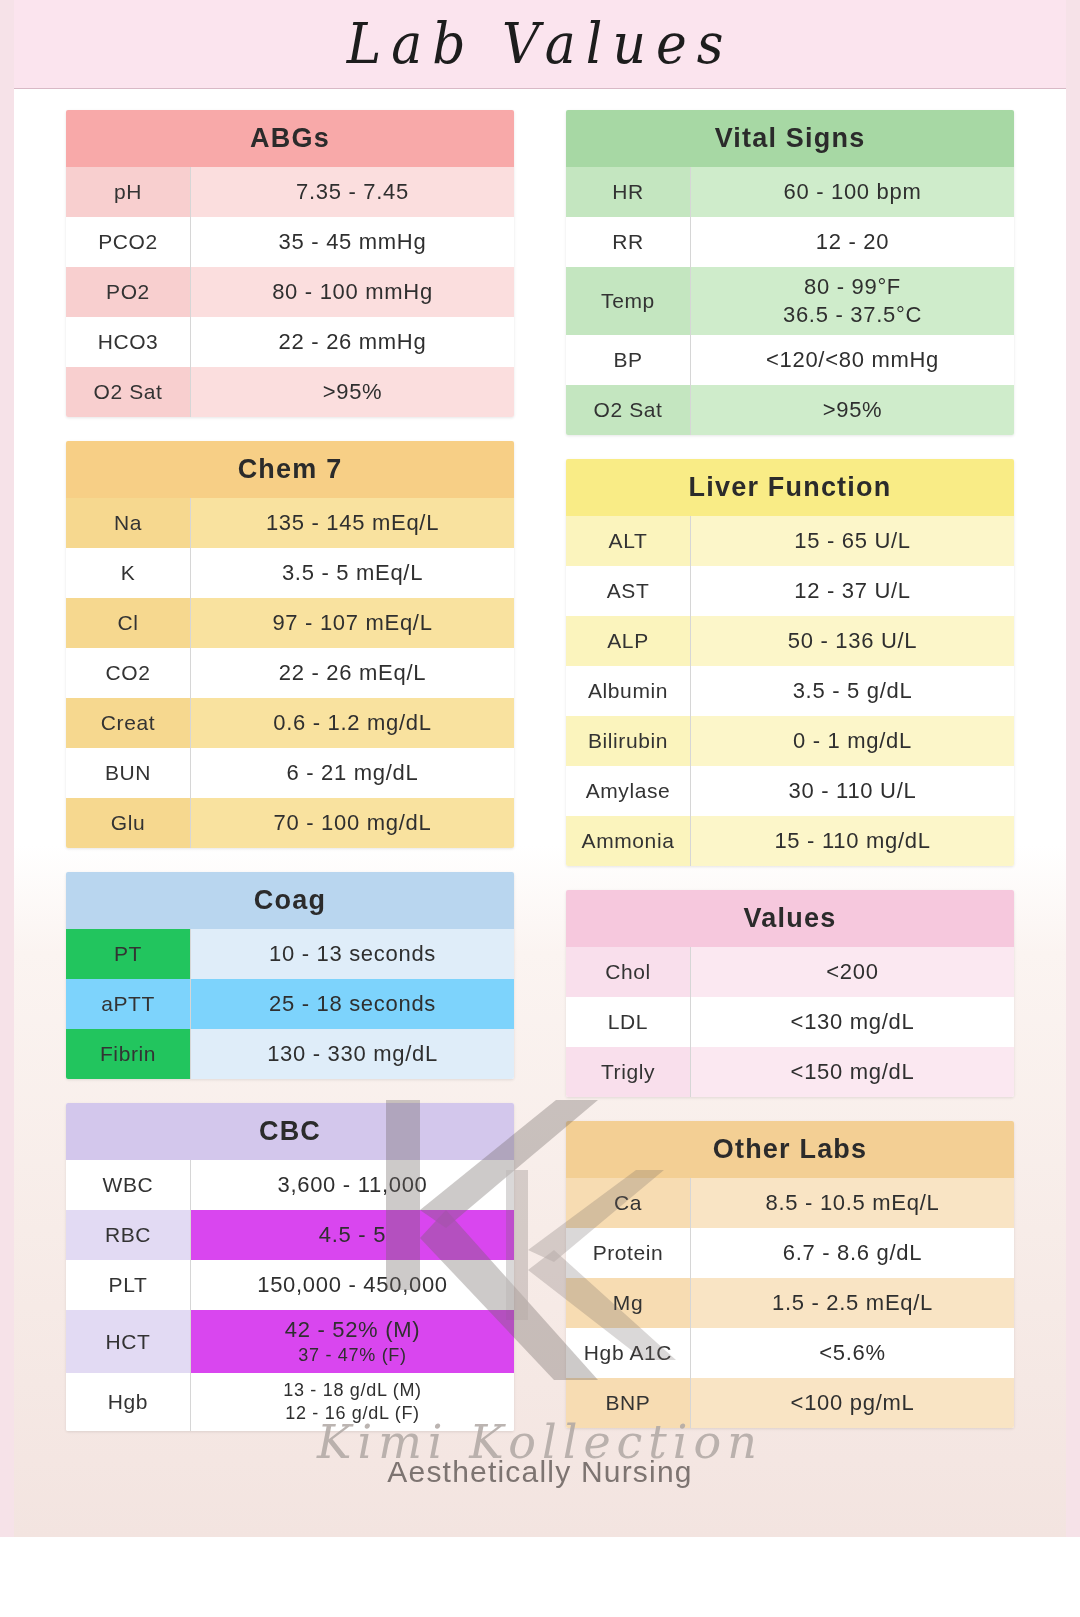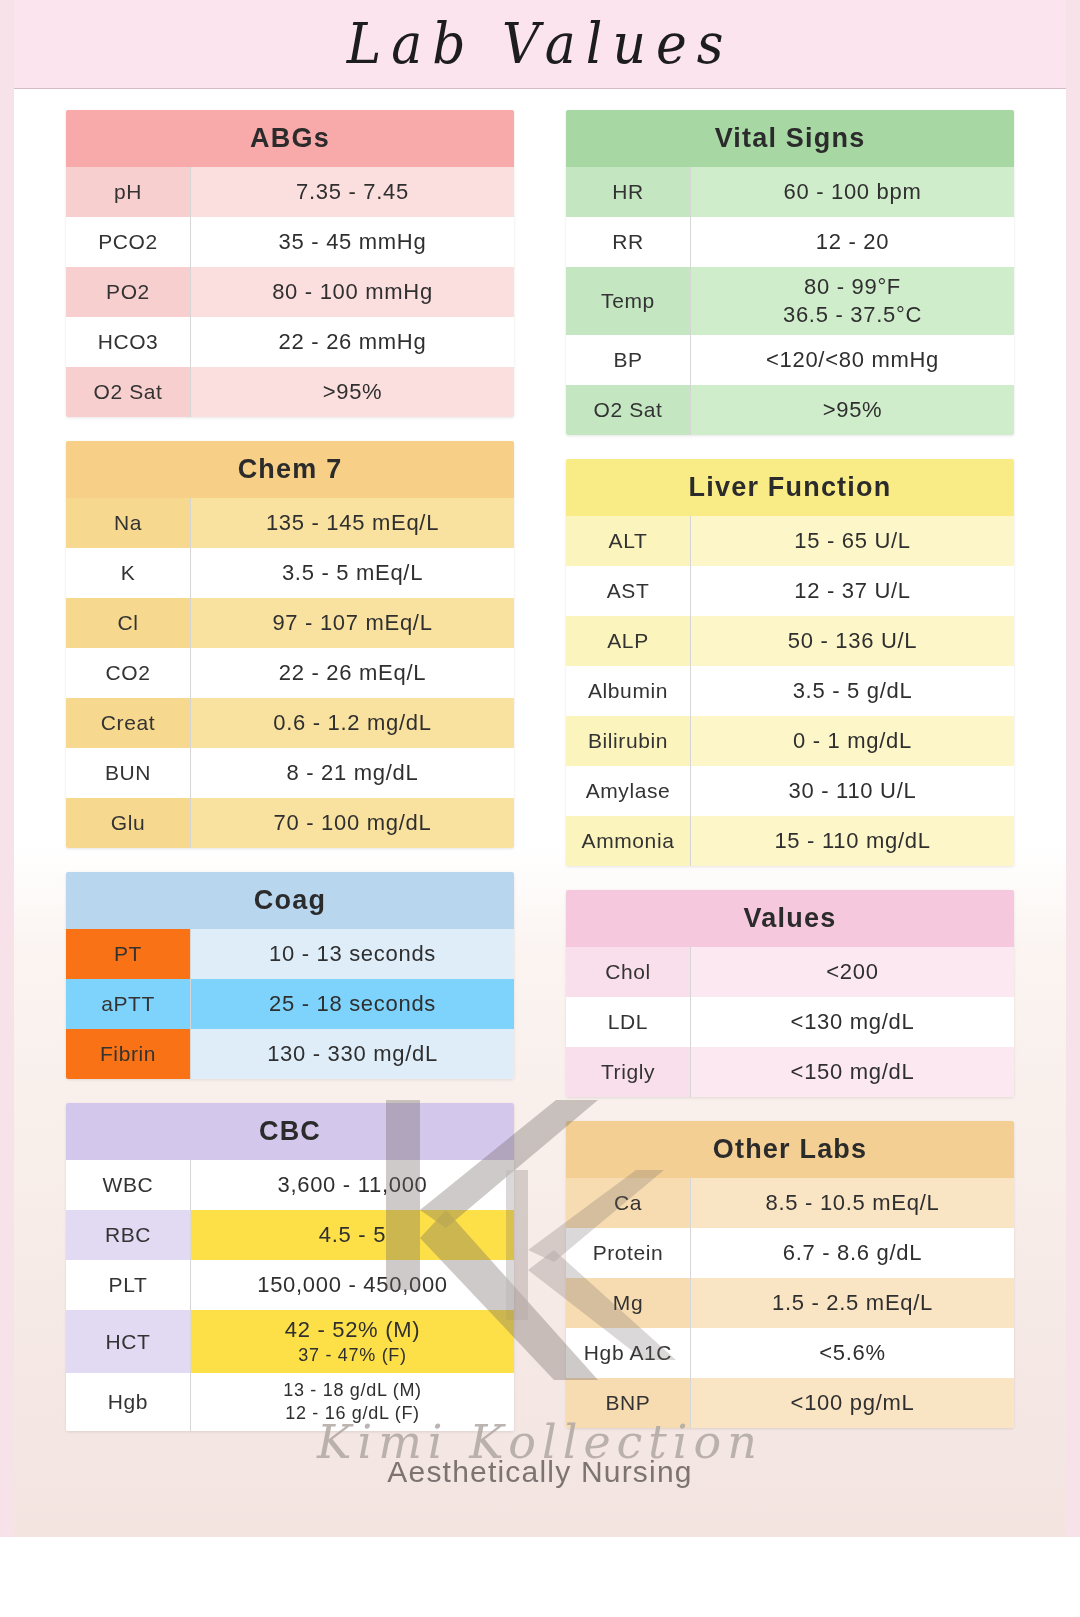--- a/index.html
+++ b/index.html
@@ -134,36 +134,36 @@
 
   
   .c-liver .card-header { background: #f9ec86; }
   .c-liver .row.alt .label { background: #fbf4bd; }
   .c-liver .row.alt .value { background: #fcf6c9; }
   .c-liver .row.plain .label,
   .c-liver .row.plain .value { background: #ffffff; }
 
   
   .c-coag .card-header { background: #b9d6ef; }
-  .c-coag .row.alt .label { background: #f97316; }
+  .c-coag .row.alt .label { background: #22c55e; }
   .c-coag .row.alt .value { background: #dfedf9; }
   .c-coag .row.plain .label,
   .c-coag .row.plain .value { background: #7dd3fc; }
 
   
   .c-lipid .card-header { background: #f6c8dd; }
   .c-lipid .row.alt .label { background: #f9dfec; }
   .c-lipid .row.alt .value { background: #fbe8f1; }
   .c-lipid .row.plain .label,
   .c-lipid .row.plain .value { background: #ffffff; }
 
   
   .c-cbc .card-header { background: #d3c7ec; }
   .c-cbc .row.alt .label { background: #e2daf3; }
-  .c-cbc .row.alt .value { background: #fde047; }
+  .c-cbc .row.alt .value { background: #d946ef; }
   .c-cbc .row.plain .label,
   .c-cbc .row.plain .value { background: #ffffff; }
 
   
   .c-other .card-header { background: #f3cf94; }
   .c-other .row.alt .label { background: #f7dcb2; }
   .c-other .row.alt .value { background: #f9e4c4; }
   .c-other .row.plain .label,
   .c-other .row.plain .value { background: #ffffff; }
 
@@ -267,21 +267,21 @@
           <div class="value">22 - 26 mEq/L</div>
         </div>
         <div class="row alt">
           <div class="label">Creat</div>
           <div class="divider"></div>
           <div class="value">0.6 - 1.2 mg/dL</div>
         </div>
         <div class="row plain">
           <div class="label">BUN</div>
           <div class="divider"></div>
-          <div class="value">8 - 21 mg/dL</div>
+          <div class="value">6 - 21 mg/dL</div>
         </div>
         <div class="row alt">
           <div class="label">Glu</div>
           <div class="divider"></div>
           <div class="value">70 - 100 mg/dL</div>
         </div>
       </div>
 
       <div class="card c-coag">
         <div class="card-header">Coag</div>

